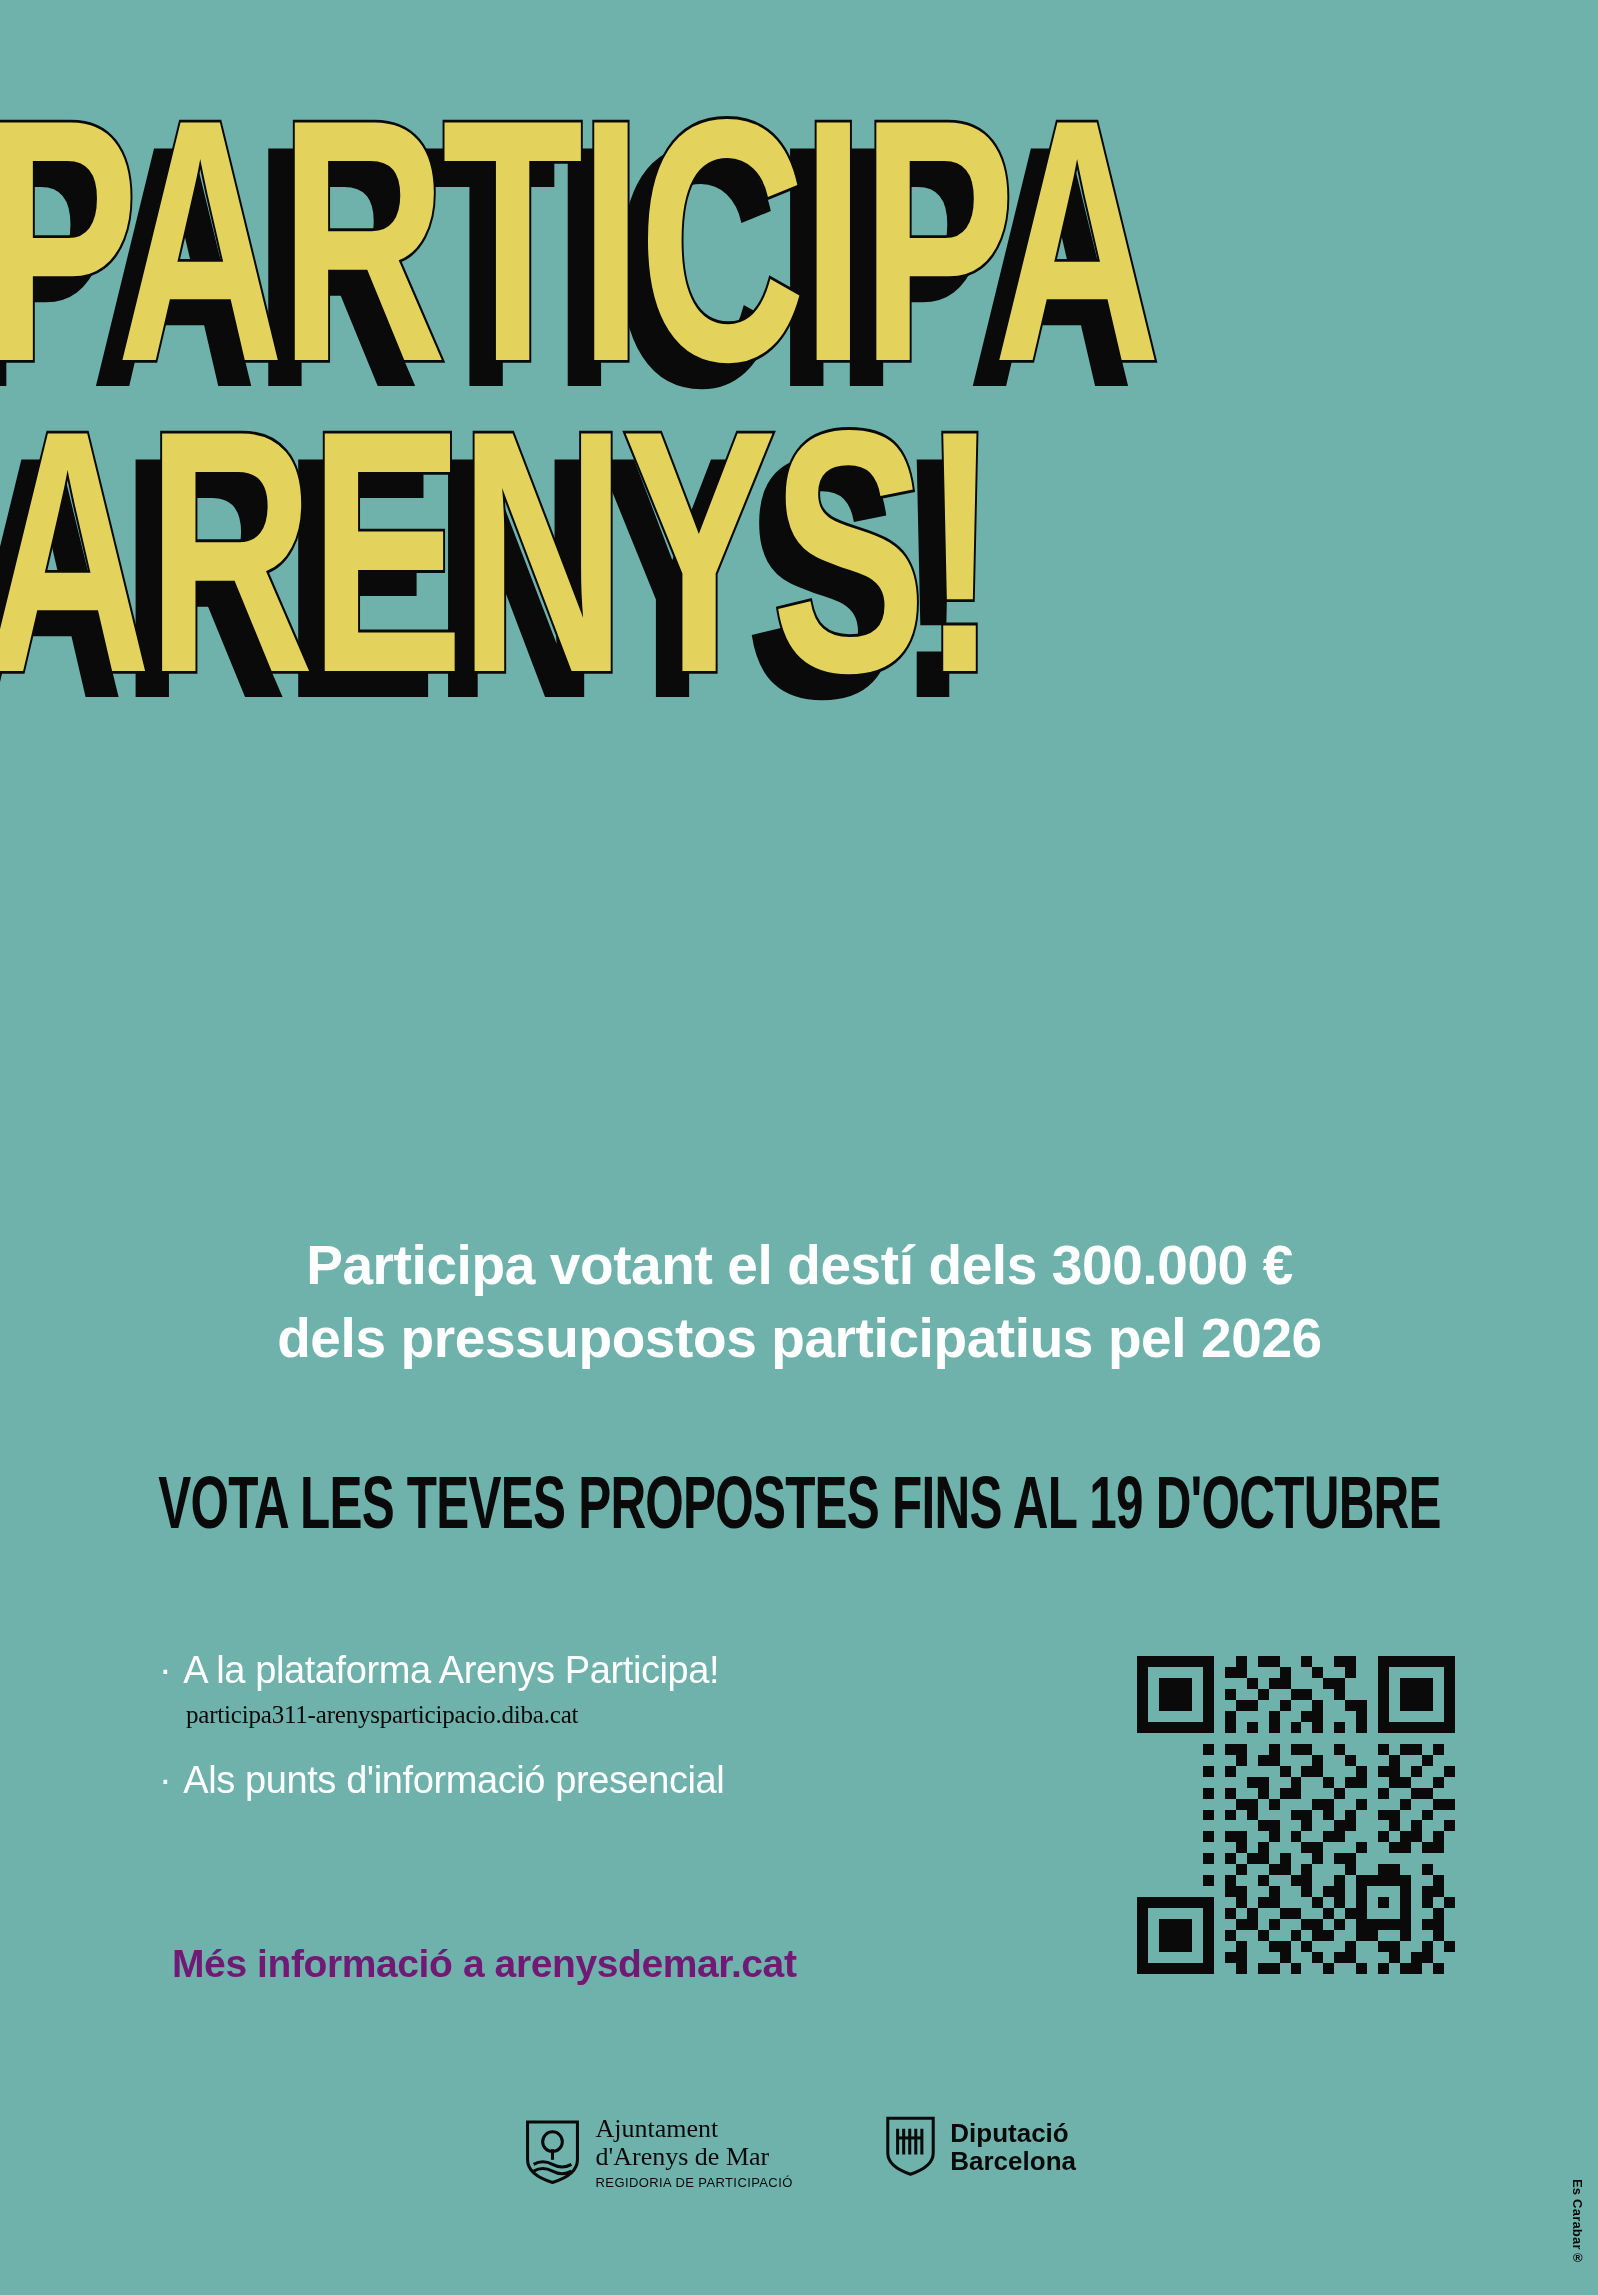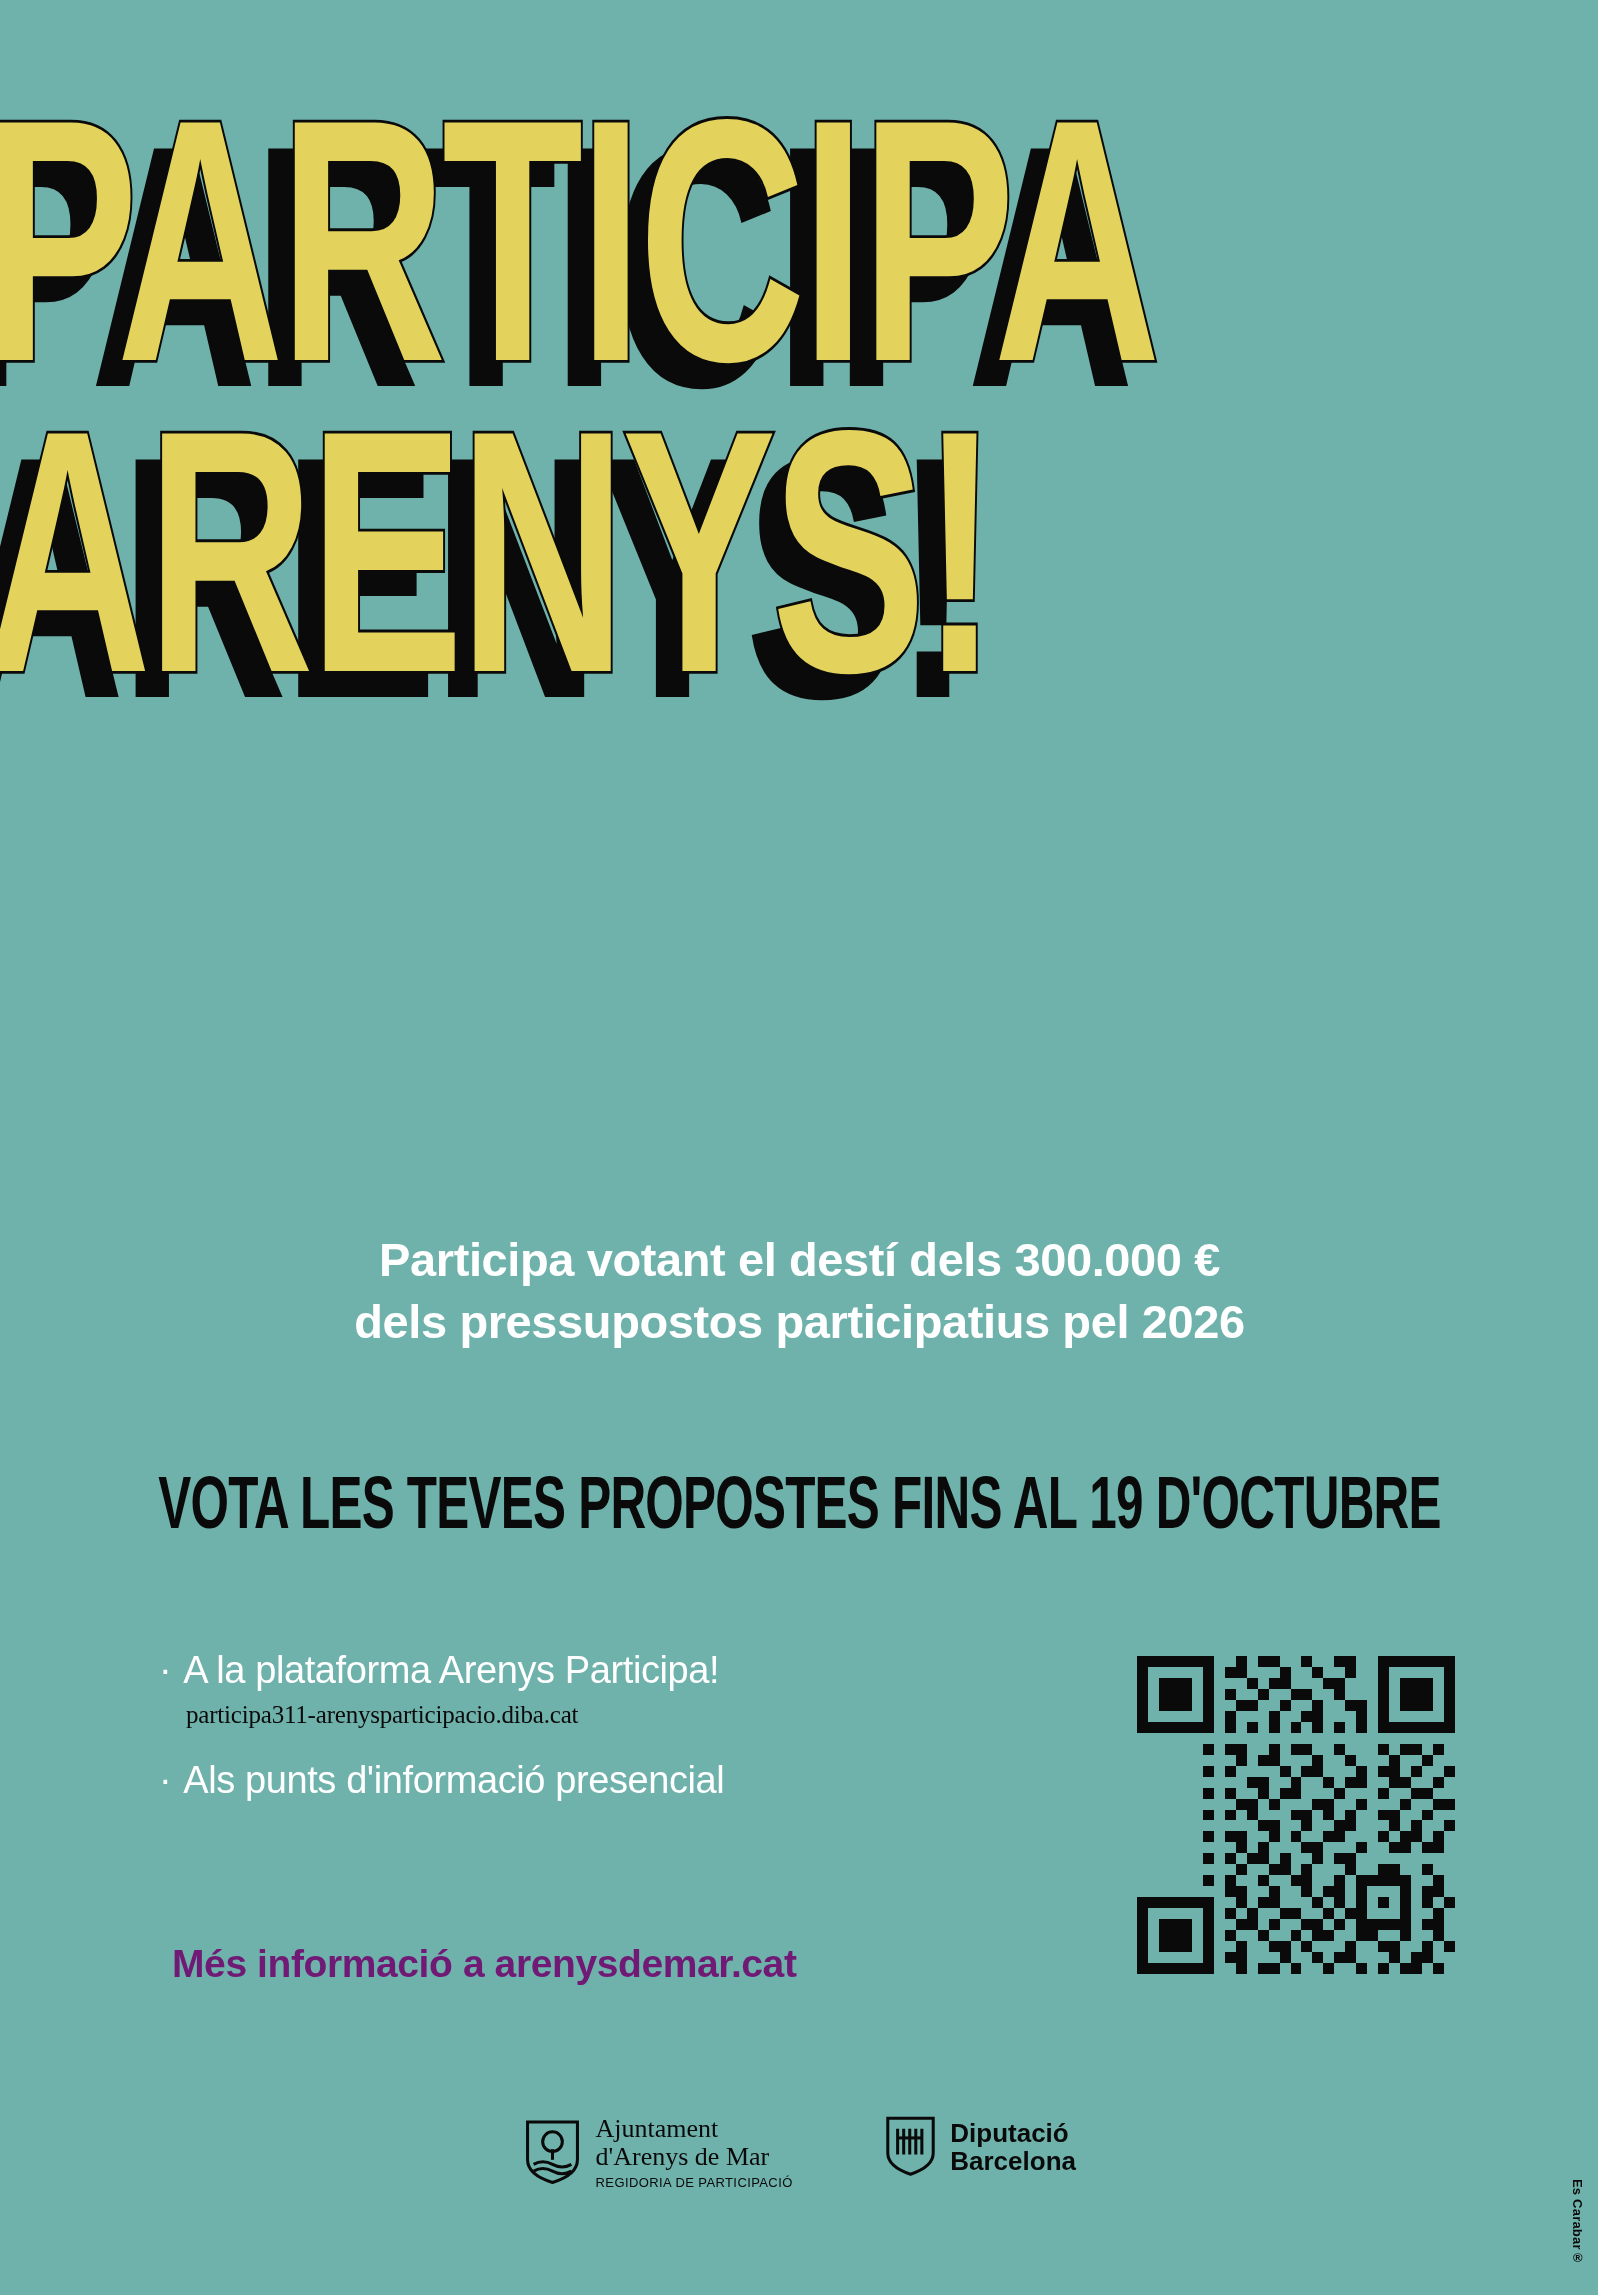--- a/index.html
+++ b/index.html
@@ -66,21 +66,21 @@
   .hl1 { font-size: 227px; }
   .hl2 { font-size: 227px; margin-top: 125px; }
 
   
   .subhead {
     position: absolute;
     left: 0; right: 0;
     top: 1229px;
     text-align: center;
     color: #ffffff;
-    font-size: 47px;
+    font-size: 55px;
     font-weight: bold;
     line-height: 1.32;
     letter-spacing: -0.4px;
   }
 
   .banner {
     position: absolute;
     left: 0; right: 0;
     top: 1460px;
     text-align: center;

